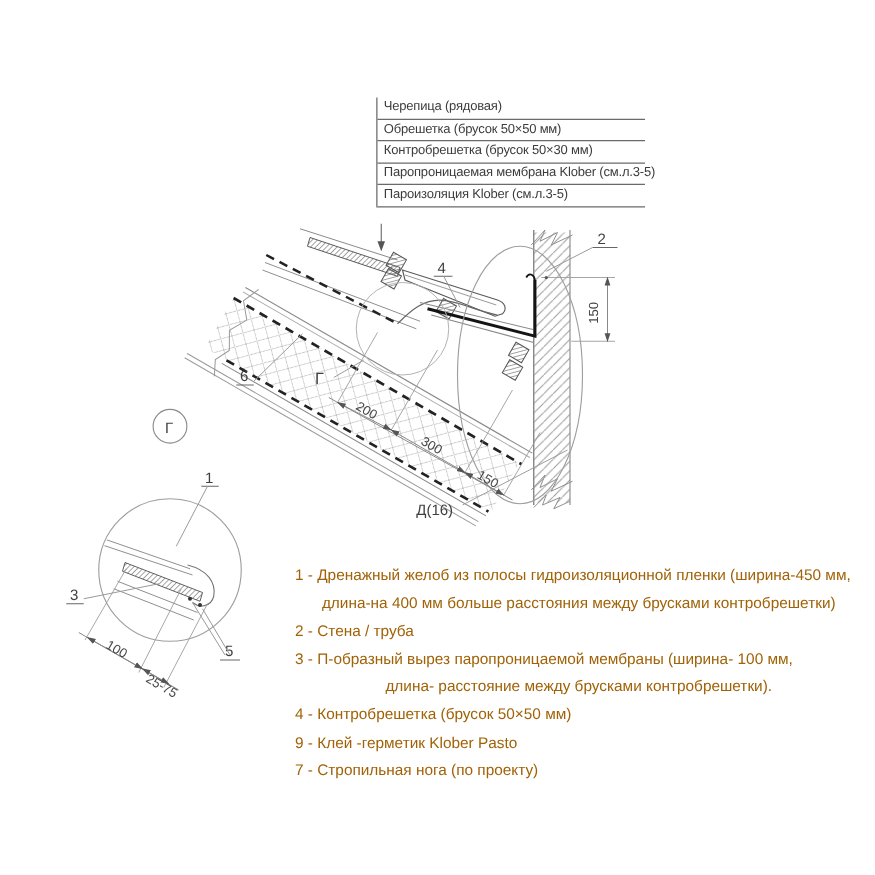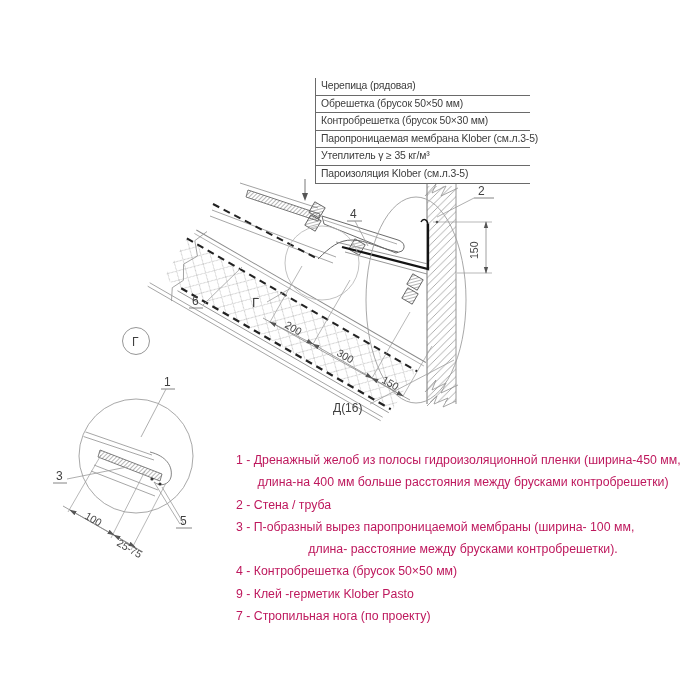--- a/index.html
+++ b/index.html
@@ -1,24 +1,24 @@
 <!DOCTYPE html>
 <html><head>
 <meta charset="utf-8">
 <style>
   html,body{margin:0;padding:0;background:#ffffff;}
   body{width:700px;height:700px;position:relative;font-family:"Liberation Sans",sans-serif;color:#3d3d3d;}
   .stage{position:absolute;left:0;top:0;width:700px;height:700px;overflow:hidden;}
   svg{position:absolute;left:0;top:0;}
   
-  .layer-table{position:absolute;left:315px;top:78px;width:214px;border-left:1px solid #6a6a6a;}
+  .layer-table{position:absolute;left:301px;top:78px;width:214px;border-left:1px solid #6a6a6a;}
   .layer-table .row{height:16.6px;line-height:16.6px;border-bottom:1px solid #6a6a6a;
       font-size:10.4px;letter-spacing:-0.15px;padding-left:5px;white-space:nowrap;overflow:visible;color:#3c3c3c;}
   
-  .legend{position:absolute;left:236px;top:449px;width:440px;font-size:12.3px;color:#be185d;}
+  .legend{position:absolute;left:236px;top:449px;width:440px;font-size:12.3px;color:#a16207;}
   .legend .line{height:22.3px;line-height:22.3px;white-space:nowrap;}
   .legend .indent{padding-left:14px;text-align:center;}
   text{fill:#3f3f3f;}
   .dimtxt{font-size:10.5px;fill:#474747;}
   .lbltxt{font-size:12px;fill:#3f3f3f;}
 </style>
 </head>
 <body>
 
 <div class="stage">
@@ -176,21 +176,20 @@
     <line x1="180" y1="524" x2="154" y2="482" stroke="#9a9a9a" stroke-width="0.8"></line>
     <line x1="184" y1="524" x2="162" y2="487" stroke="#9a9a9a" stroke-width="0.8"></line>
   </g>
 </svg>
 
 <div class="layer-table">
   <div class="row">Черепица (рядовая)</div>
   <div class="row">Обрешетка (брусок 50×50 мм)</div>
   <div class="row">Контробрешетка (брусок 50×30 мм)</div>
   <div class="row">Паропроницаемая мембрана Klober (см.л.3-5)</div>
-  <div class="row">Утеплитель γ ≥  35 кг/м³</div>
   <div class="row">Пароизоляция Klober (см.л.3-5)</div>
 </div>
 
 <div class="legend">
   <div class="line">1 - Дренажный желоб из полосы гидроизоляционной пленки (ширина-450 мм,</div>
   <div class="line indent">длина-на 400 мм больше расстояния между брусками контробрешетки)</div>
   <div class="line">2 - Стена / труба</div>
   <div class="line">3 - П-образный вырез паропроницаемой мембраны (ширина- 100 мм,</div>
   <div class="line indent">длина- расстояние между брусками контробрешетки).</div>
   <div class="line">4 - Контробрешетка (брусок 50×50 мм)</div>

